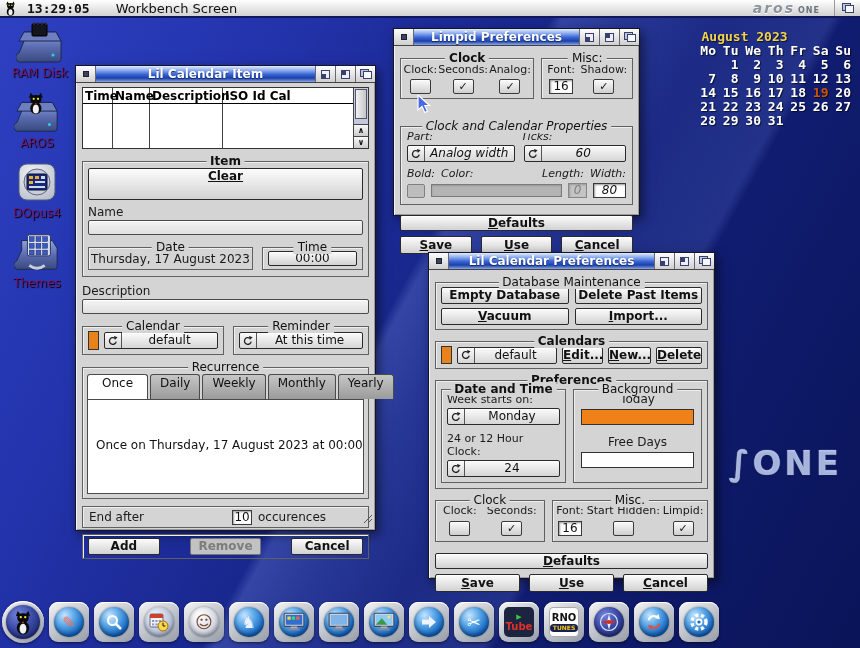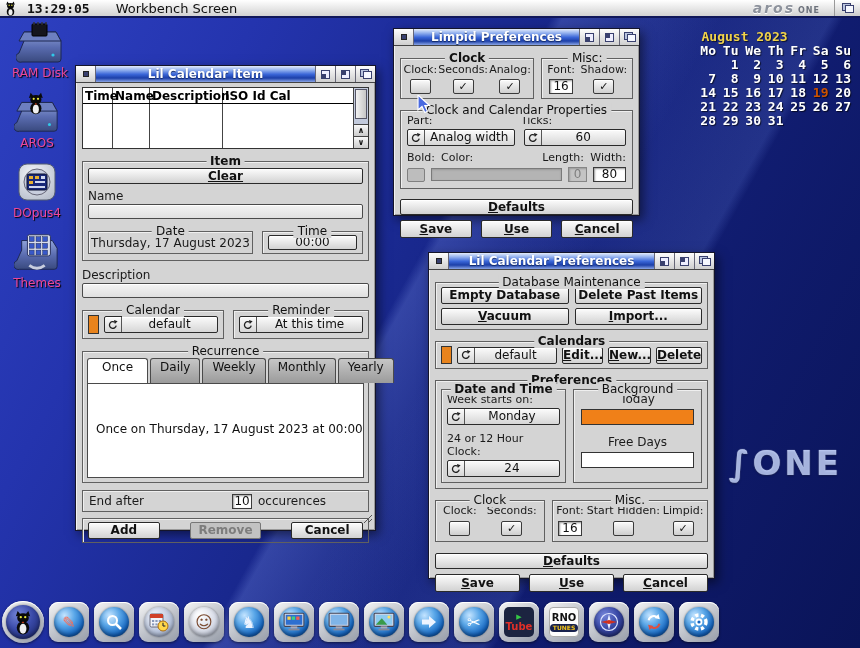--- a/index.html
+++ b/index.html
@@ -74,21 +74,21 @@
   .vspace { flex:1; }
   .varrow { height:12px; border-top:1px solid #444; background:linear-gradient(#f8f8f8,#ccc); font-size:8px; font-weight:bold; text-align:center; line-height:11px; color:#111; }
   
   .tabs { display:flex; height:25px; }
   .tab { padding:0 9px; font-size:12px; line-height:16px; color:#111; background:linear-gradient(#c6c6c6,#9b9b9b); border:1px solid #4a4a4a; border-bottom:none; border-radius:3px 3px 0 0; margin-right:2px; }
   .tab.active { background:#fff; font-weight:normal; position:relative; z-index:2; padding:0 14px; }
   .tab-content { border:1px solid #4a4a4a; background:#fff; height:95px; font-size:12px; color:#111; padding:38px 0 0 8px; }
   
   .desk-icon { position:absolute; width:70px; text-align:center; }
   .desk-icon .ic { height:42px; display:flex; align-items:center; justify-content:center; }
-  .desk-label { margin-top:2px; color:#ec4899; font-size:12px; text-shadow:1px 1px 1px #000; }
+  .desk-label { margin-top:2px; color:#701a75; font-size:12px; text-shadow:1px 1px 1px #000; }
   
   .calwidget { position:absolute; top:29px; right:5px; font-family:"DejaVu Sans Mono",monospace; font-weight:bold; font-size:13px; color:#fff; text-shadow:1px 1px 1px rgba(0,0,0,.65); }
   .cal-title { color:#f0d24a; padding-left:4px; line-height:15px; }
   .cal-grid { display:grid; grid-template-columns:repeat(7,22.5px); line-height:14px; }
   .cal-cell { text-align:right; padding-right:4px; }
   .cal-hl { color:#cc5200; }
   
   .dock { position:absolute; left:2px; bottom:5px; display:flex; gap:5px; align-items:center; z-index:40; }
   .dock-item { width:40px; height:40px; border-radius:9px; background:linear-gradient(145deg,#f6f6f6,#bcc0c8 55%,#969ca8);
     box-shadow:0 1px 3px rgba(0,0,0,.55), inset 0 1px 0 #fff; display:flex; align-items:center; justify-content:center; }
@@ -337,21 +337,21 @@
               <div class="lbl">Font:</div>
               <div class="numfield" style="width:24px; margin:3px auto 0;">16</div>
             </div>
           <div style="text-align:center;">
               <div class="lbl">Shadow:</div>
               <div class="checkbox" style="margin:3px auto 0;">✓</div>
             </div>
         </div>
       </div>
     </div>
-    <div class="group" style="margin-top:11px; padding:2px 6px 6px;">
+    <div class="group" style="margin-top:27px; padding:2px 6px 6px;font-style:italic;">
       <span class="group-label">Clock and Calendar Properties</span>
       <div class="row" style="margin-top:1px;">
         <span class="lbl" style="width:52%;">Part:</span>
         <span class="lbl">Ticks:</span>
       </div>
       <div class="row" style="gap:9px; margin-top:2px;">
         <div class="cycle" style="flex:1.05;">
             <span class="cycle-ic">
               <svg width="10" height="10" viewBox="0 0 10 10">
                 <path d="M8.2 5.6 A3.4 3.4 0 1 1 6.8 2.2" stroke="#222" stroke-width="1.3" fill="none"></path>
@@ -419,21 +419,21 @@
       <div class="lv-headline"></div>
       <div class="vscroll">
         <div class="vthumb"></div>
         <div class="vspace"></div>
         <div class="varrow">∧</div>
         <div class="varrow">∨</div>
       </div>
     </div>
     <div class="group" style="margin-top:12px; padding:4px 5px 6px;">
       <span class="group-label b">Item</span>
-      <div class="btn" style="height:16px; line-height:14px; margin-top:2px;text-decoration:underline;">Clear</div>
+      <div class="btn" style="height:32px; line-height:14px; margin-top:2px;text-decoration:underline;">Clear</div>
       <div class="lbl12" style="margin-top:5px;">Name</div>
       <div class="strfield" style="margin-top:1px;"></div>
       <div class="row" style="gap:9px; margin-top:12px;">
         <div class="group" style="flex:1.35; padding:4px 2px 3px;">
           <span class="group-label">Date</span>
           <div class="lbl12" style="text-align:center; white-space:nowrap;">Thursday, 17 August 2023</div>
         </div>
         <div class="group" style="flex:1; padding:3px 5px 3px;">
           <span class="group-label">Time</span>
           <div class="btn" style="height:15px; line-height:13px; font-weight:normal;">00:00</div>

